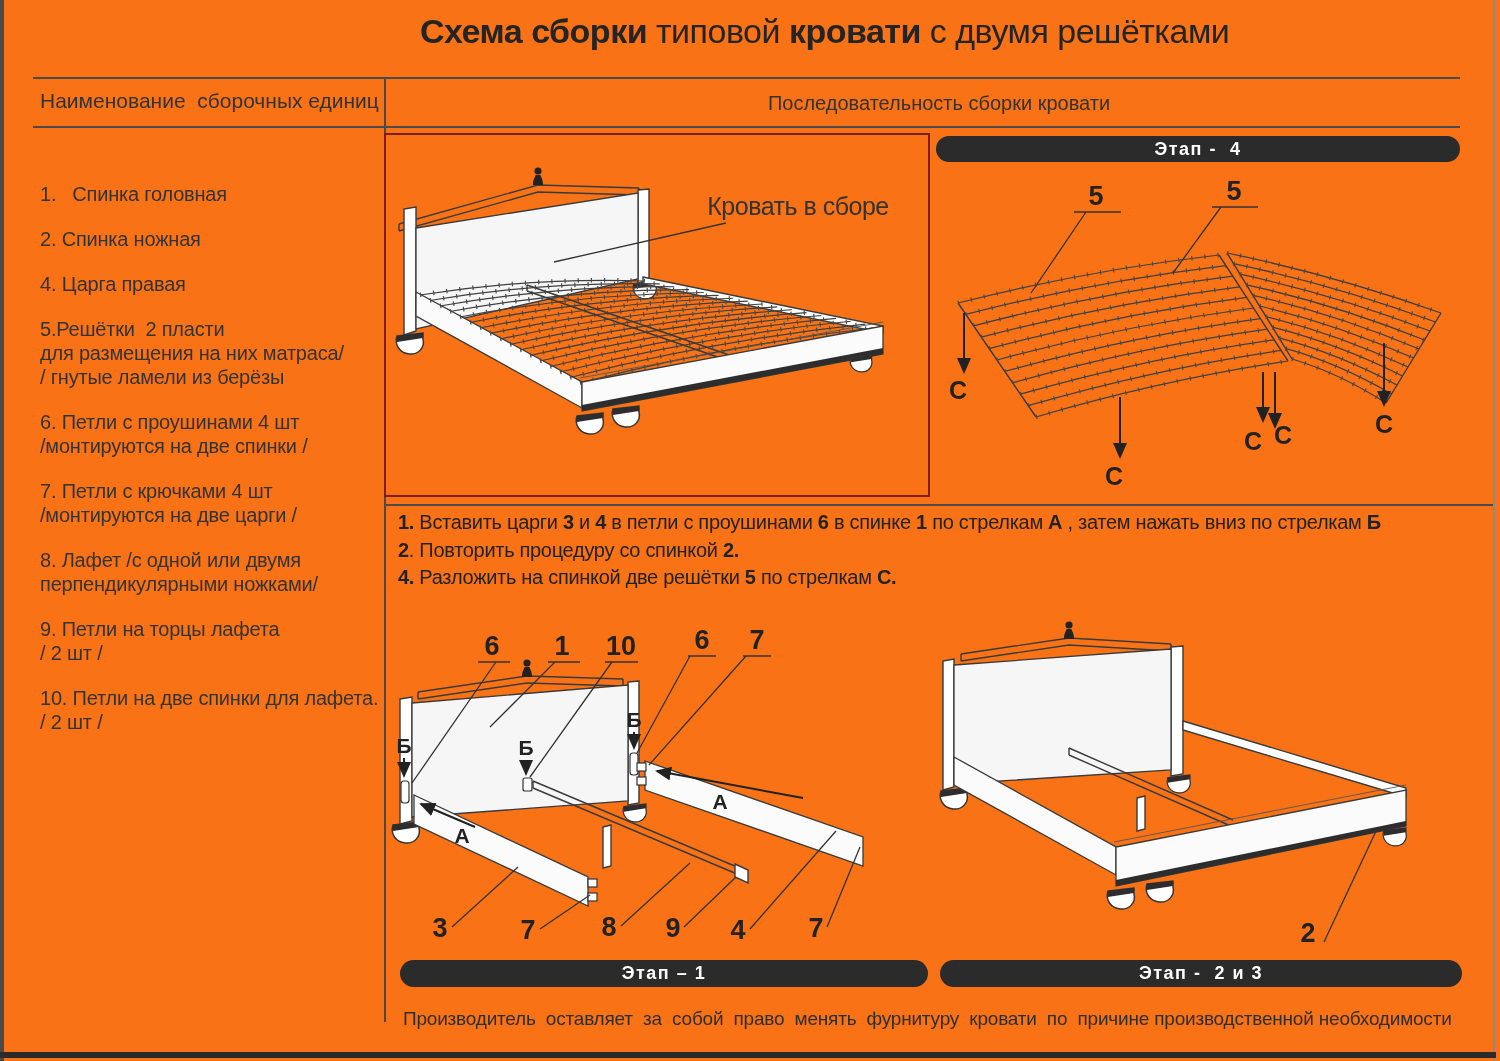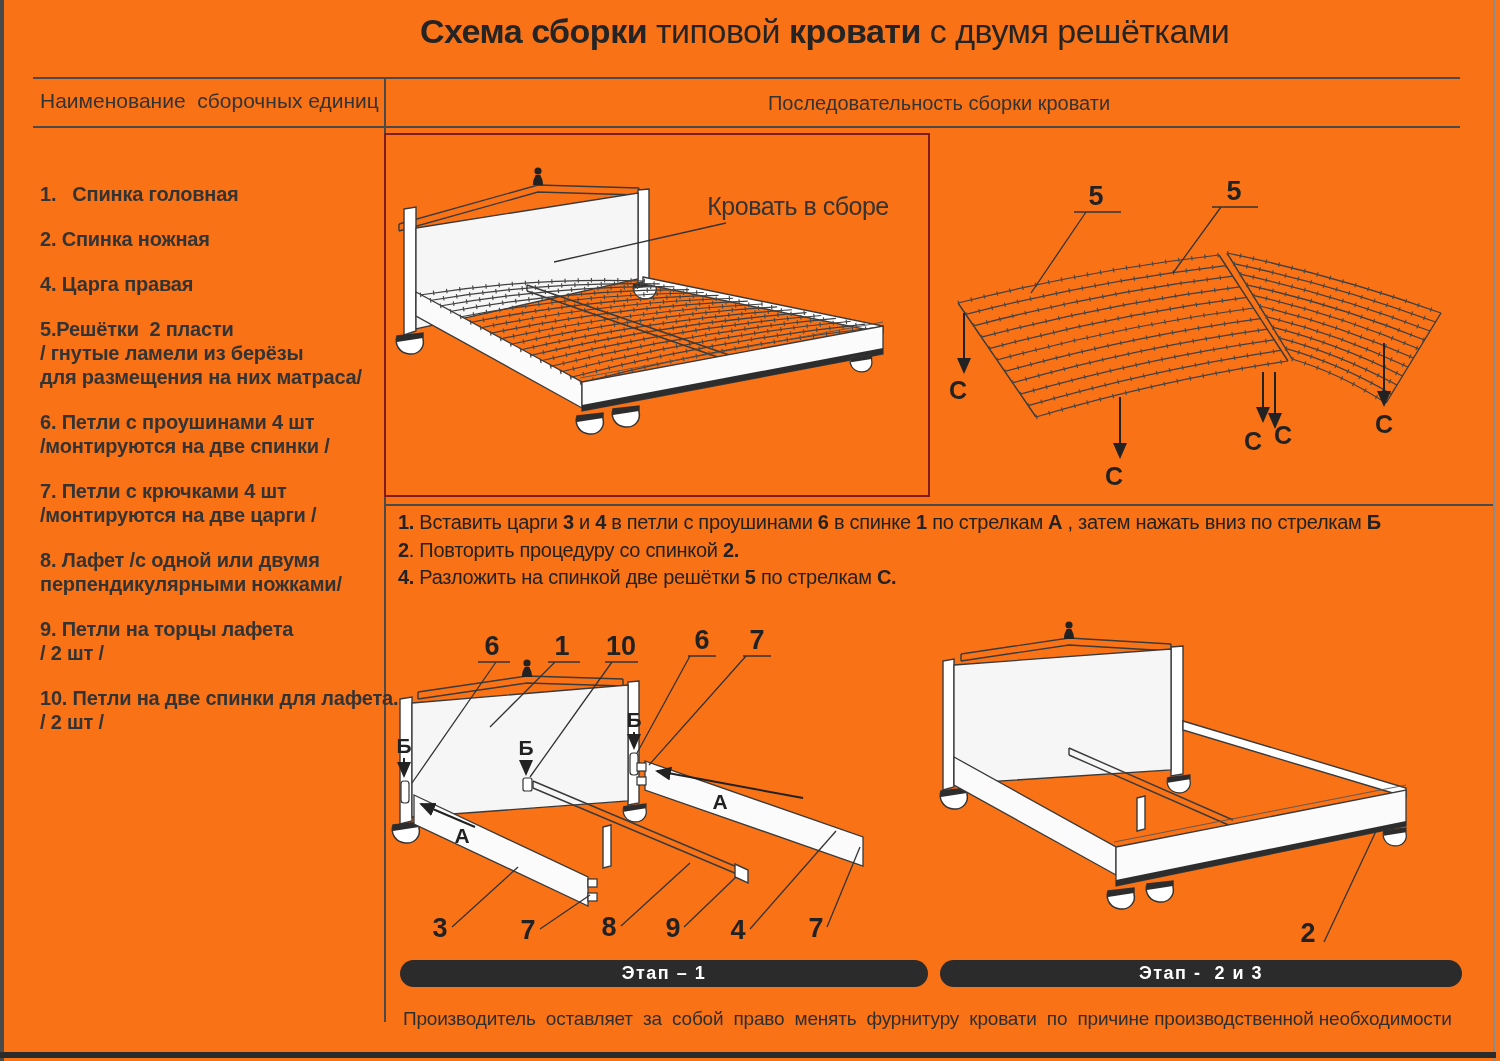--- a/index.html
+++ b/index.html
@@ -13,21 +13,21 @@
   .title .b{font-weight:bold;}
   .rule{position:absolute;background:#4a4a4a;height:2px;}
   .rule-top{left:33px;top:77px;width:1427px;}
   .rule-head{left:33px;top:126px;width:1427px;}
   .rule-mid{left:384px;top:504px;width:1109px;}
   .vdiv{position:absolute;left:384px;top:77px;width:2px;height:945px;background:#4a4a4a;}
   .col-head{font-size:21px;color:#333;white-space:pre;}
   .col-head-left{position:absolute;left:40px;top:89px;}
   .col-head-right{position:absolute;left:386px;top:92px;width:1074px;text-align:center;font-size:20px;padding-left:16px;}
   .parts{position:absolute;left:40px;top:182px;width:335px;}
-  .part-item{margin-bottom:21px;font-weight:bold;}
+  .part-item{margin-bottom:21px;}
   .part-line{font-size:20px;line-height:24px;color:#333;white-space:pre;letter-spacing:-0.2px;}
   .assembled-box{position:absolute;left:384px;top:133px;width:546px;height:364px;
                  border:2px solid #7f1d1d;box-sizing:border-box;}
   .pill{position:absolute;height:27px;background:#2b2b2b;border-radius:14px;
         display:flex;align-items:center;justify-content:center;color:#fff;
         font-size:18px;font-weight:bold;letter-spacing:1.5px;white-space:pre;}
   .pill-s4{left:936px;top:136px;width:524px;height:26px;}
   .pill-s1{left:400px;top:960px;width:528px;}
   .pill-s23{left:940px;top:960px;width:522px;}
   .instr{position:absolute;left:398px;top:509px;width:1092px;}
@@ -95,22 +95,22 @@
         <div class="part-line">1.   Спинка головная</div>
       </div>
       <div class="part-item">
         <div class="part-line">2. Спинка ножная</div>
       </div>
       <div class="part-item">
         <div class="part-line">4. Царга правая</div>
       </div>
       <div class="part-item">
         <div class="part-line">5.Решётки  2 пласти</div>
+        <div class="part-line">для размещения на них матраса/</div>
         <div class="part-line">/ гнутые ламели из берёзы</div>
-        <div class="part-line">для размещения на них матраса/</div>
       </div>
       <div class="part-item">
         <div class="part-line">6. Петли с проушинами 4 шт</div>
         <div class="part-line">/монтируются на две спинки /</div>
       </div>
       <div class="part-item">
         <div class="part-line">7. Петли с крючками 4 шт</div>
         <div class="part-line">/монтируются на две царги /</div>
       </div>
       <div class="part-item">
@@ -187,20 +187,21 @@
         <polygon class="band" points="196,270 497,213 497,219 196,276"></polygon>
         <use href="#foot" transform="translate(190,278)"></use>
         <use href="#foot" transform="translate(226,271)"></use>
         <use href="#foot" transform="translate(464,220) scale(0.8)"></use>
       </g>
       <line class="leader" x1="340" y1="88" x2="168" y2="127"></line>
       <text class="lbl" x="412" y="80">Кровать в сборе</text>
     </svg>
   </div>
 
+  <div class="pill pill-s4">Этап -  4</div>
   <svg class="svg-s4" width="560" height="340" viewBox="0 0 560 340">
     <g>
       <path class="ln" d="M22,138 L100,252 M283,90 L352,196"></path>
     <path d="M22,138 Q152.5,105 283,90" class="slat"></path>
         <path d="M22,138 Q152.5,105 283,90" class="slat-tick"></path>
         <path d="M29.8,149.4 Q159.85,116 289.9,100.6" class="slat"></path>
         <path d="M29.8,149.4 Q159.85,116 289.9,100.6" class="slat-tick"></path>
         <path d="M37.6,160.8 Q167.20000000000002,127 296.8,111.2" class="slat"></path>
         <path d="M37.6,160.8 Q167.20000000000002,127 296.8,111.2" class="slat-tick"></path>
         <path d="M45.4,172.2 Q174.54999999999998,138 303.7,121.8" class="slat"></path>

